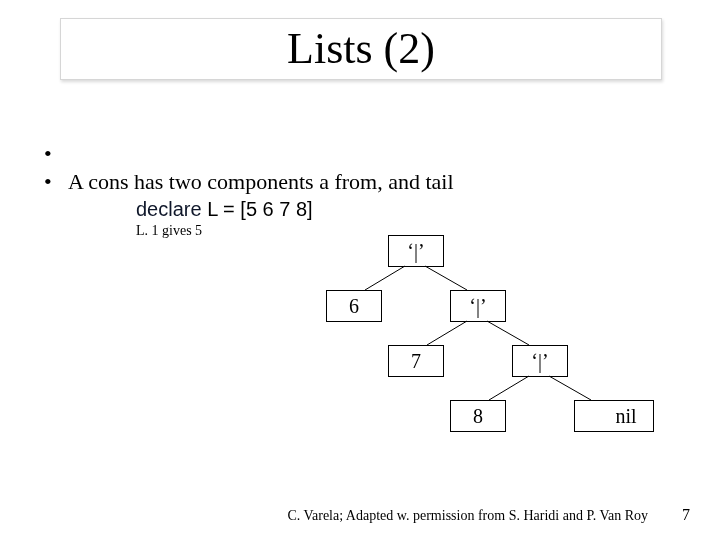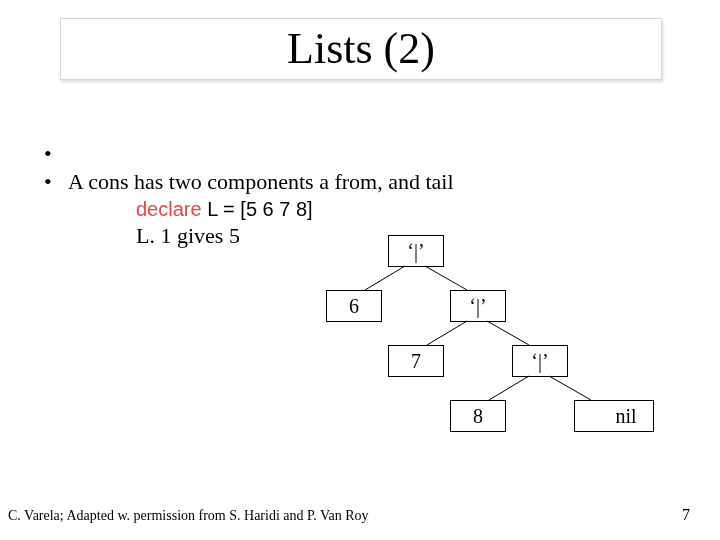--- a/index.html
+++ b/index.html
@@ -35,24 +35,24 @@
     line-height: 1.25;
   }
   .bullets .row { display: flex; }
   .bullets .dot { width: 24px; }
   .code {
     font-family: Arial, Helvetica, sans-serif;
     font-size: 20px;
     margin-left: 92px;
     margin-top: 2px;
   }
-  .code .kw { color: #ef4444; }
+  .code .kw { color: #0f172a; }
   .sub {
     font-family: "Times New Roman", Times, serif;
-    font-size: 22px;
+    font-size: 14px;
     margin-left: 92px;
   }
   .node {
     position: absolute;
     width: 54px;
     height: 30px;
     border: 1px solid #000;
     text-align: center;
     font-size: 20px;
     line-height: 30px;
@@ -63,23 +63,22 @@
     position: absolute;
     left: 0; top: 0;
     width: 720px; height: 540px;
     pointer-events: none;
   }
   .footer {
     position: absolute;
     left: 0;
     bottom: 16px;
     width: 648px;
-    text-align: left;
+    text-align: right;
     font-size: 14px;
-    padding-left: 8px;
   }
   .pagenum {
     position: absolute;
     right: 30px;
     bottom: 16px;
     font-size: 16px;
   }
 </style>
 </head>
 <body>

